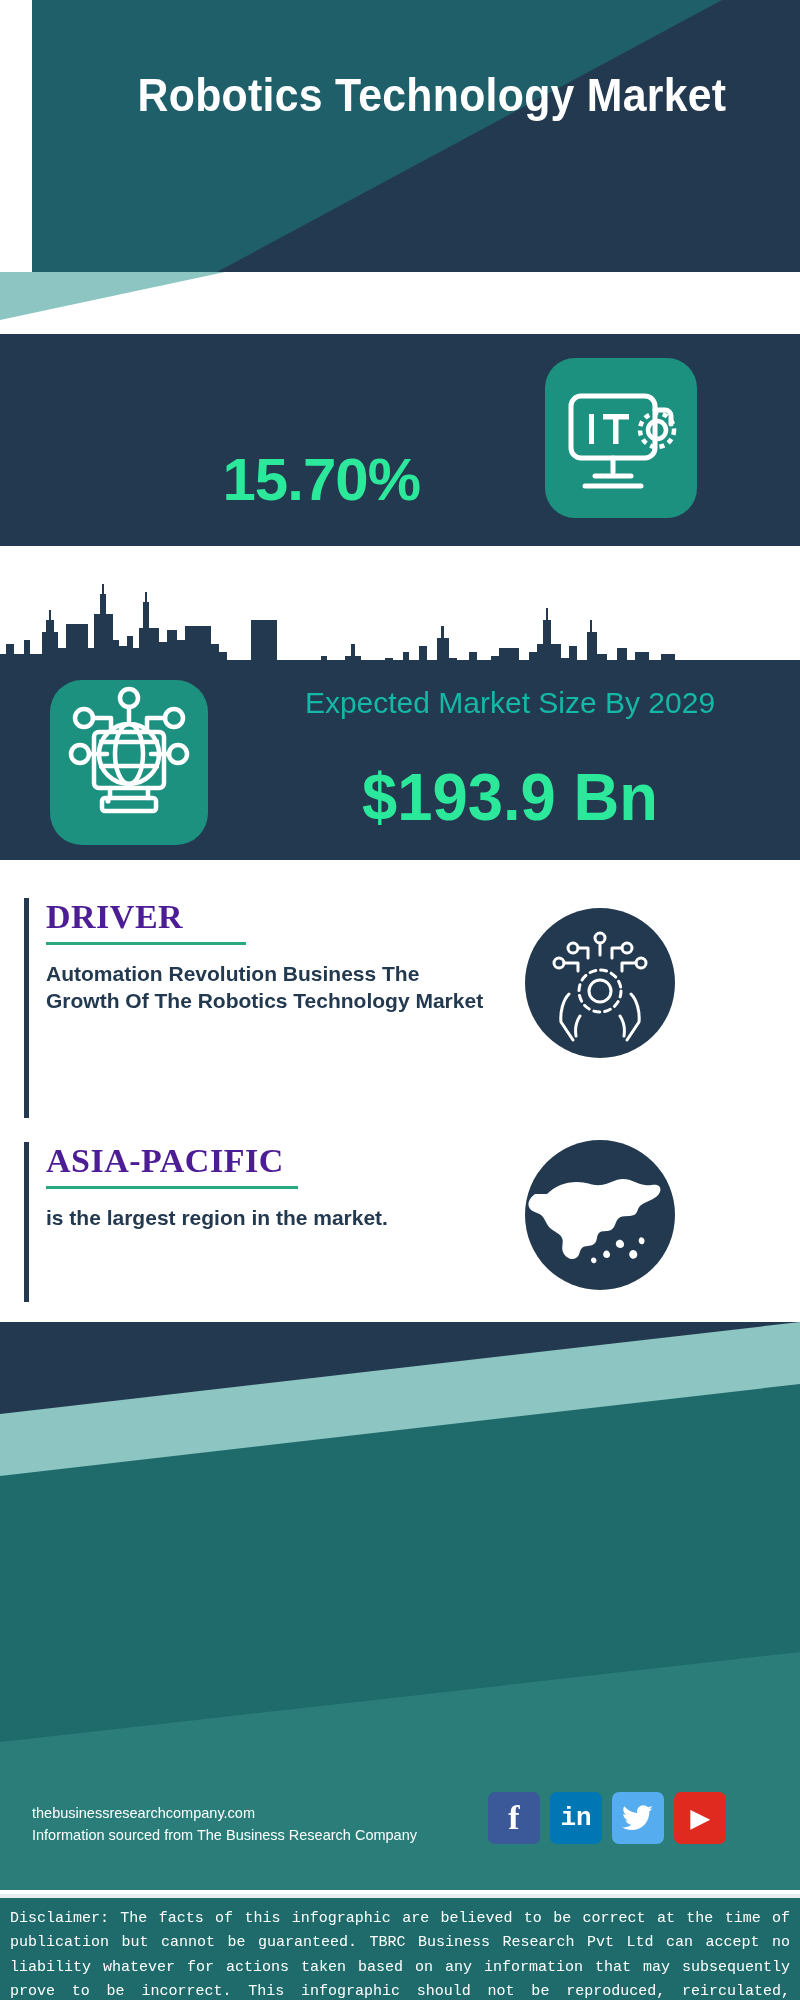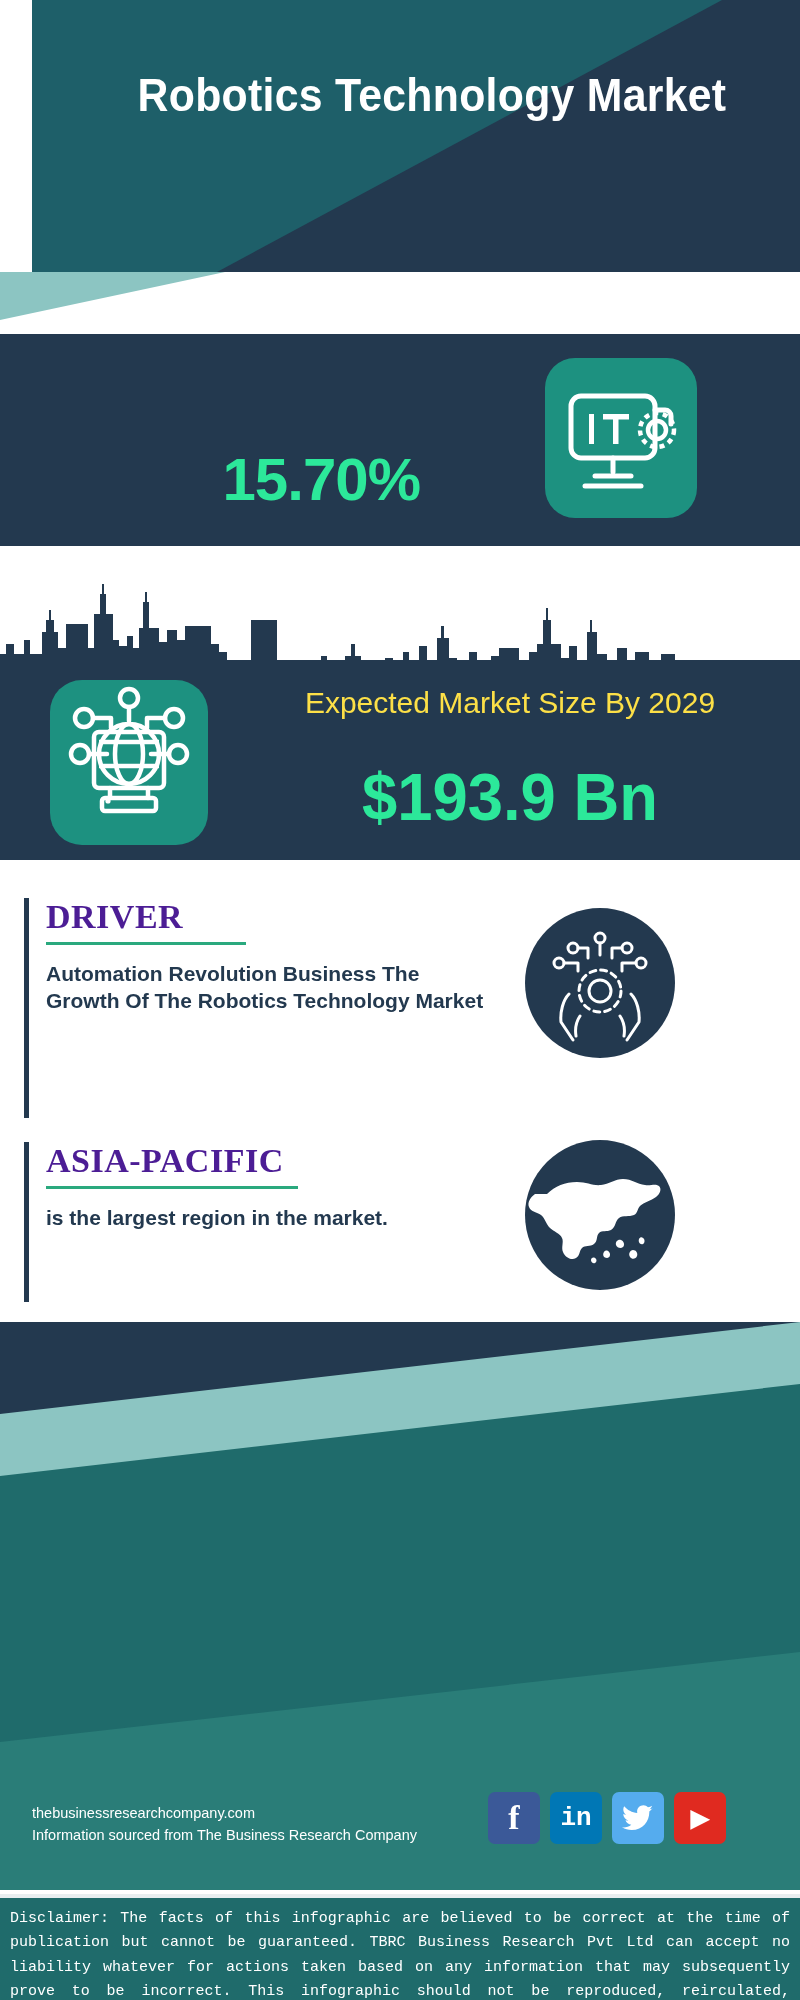--- a/index.html
+++ b/index.html
@@ -73,21 +73,21 @@
   .market-panel {
     position:absolute; left:0; top:660px; width:800px; height:200px;
     background:#23394f;
   }
   .globe-badge {
     position:absolute; left:50px; top:20px; width:158px; height:165px;
     background:#1d9180; border-radius:32px;
   }
   .market-text {
     position:absolute; left:240px; top:24px; width:540px;
-    text-align:center; color:#fde047;
+    text-align:center; color:#14b8a6;
     font-size:30px; line-height:1.25; font-weight:400;
   }
   .market-value {
     position:absolute; left:240px; top:104px; width:540px;
     text-align:center; color:#2ce89a;
     font-family:"Liberation Sans Narrow","Liberation Sans",sans-serif;
     font-size:66px; font-weight:bold; line-height:1;
     transform:scaleX(0.96); transform-origin:center;
   }
 

